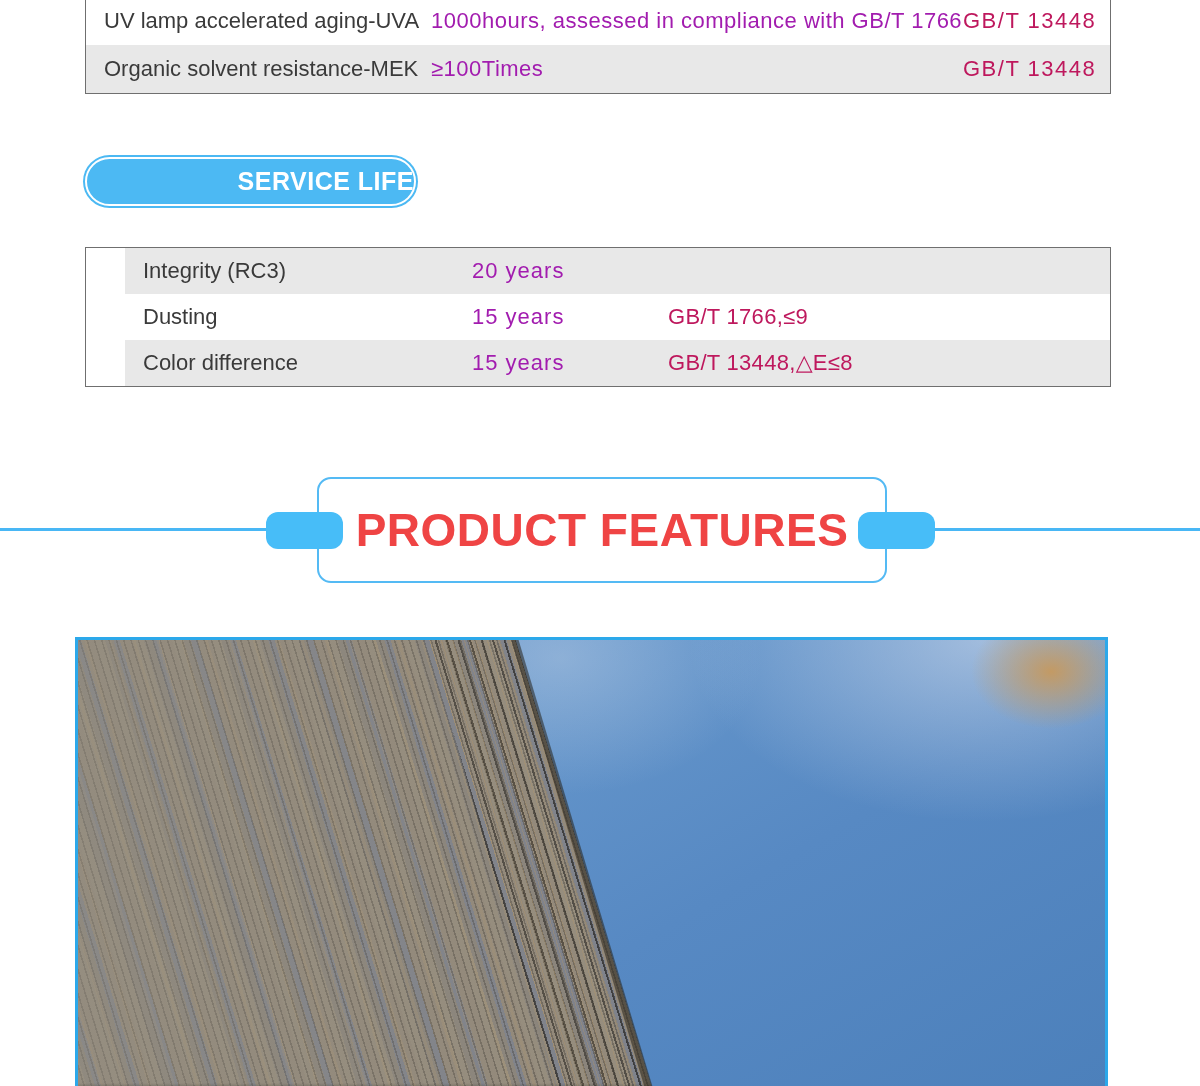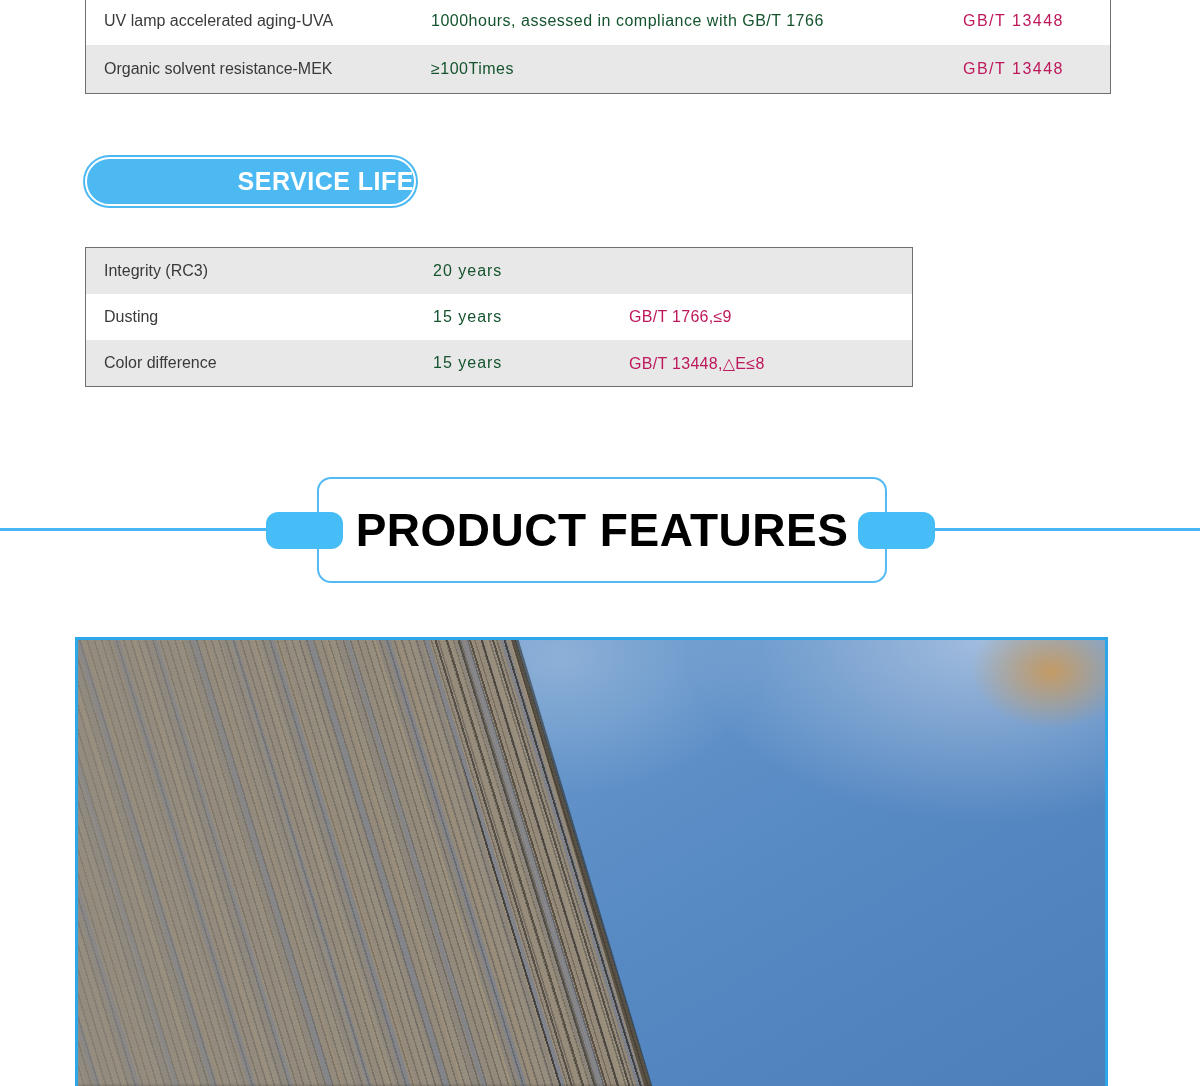--- a/index.html
+++ b/index.html
@@ -2,47 +2,47 @@
 <html><head>
 <meta charset="utf-8">
 <style>
   html,body{margin:0;padding:0;background:#fff;}
   .page{position:relative;width:1200px;height:1086px;background:#ffffff;overflow:hidden;
         font-family:"Liberation Sans", sans-serif;color:#3e3e3e;}
 
   
   .spec-table{position:absolute;left:85px;top:-3px;width:1026px;
               border:1px solid #6f6f6f;border-top:none;box-sizing:border-box;}
-  .life-table{position:absolute;left:85px;top:247px;width:828px;
-              border:1px solid #6f6f6f;box-sizing:border-box;}
+  .life-table{position:absolute;left:85px;top:247px;width:1026px;
+              border:1px solid #6f6f6f;box-sizing:border-box;padding-left:39px;}
   .trow{display:grid;align-items:center;height:48px;}
   .life-table .trow{height:46px;}
   .spec-table .trow{grid-template-columns:345px 532px 1fr;}
   .life-table .trow{grid-template-columns:347px 196px 1fr;}
   .trow.gray{background:#e8e8e8;}
   .trow.white{background:#ffffff;}
-  .cell{font-size:16px;color:#424242;white-space:nowrap;overflow:hidden;}
+  .cell{font-size:22px;color:#424242;white-space:nowrap;overflow:hidden;}
   .cell.c1{padding-left:18px;color:#3a3a3a;}
-  .cell.c2{letter-spacing:1px;color:#14532d;}
+  .cell.c2{letter-spacing:1px;color:#a21caf;}
   .spec-table .cell.c2{letter-spacing:.5px;}
   .cell.c3{letter-spacing:.3px;color:#be185d;}
   .spec-table .cell.c3{letter-spacing:1.5px;}
 
   
   .pill{position:absolute;left:85px;top:157px;width:327px;height:45px;
         background:#4cb9f3;border:2px solid #ffffff;border-radius:26px;
         box-shadow:0 0 0 2px #4cb9f3;display:flex;align-items:center;justify-content:flex-end;}
   .pill span{color:#ffffff;font-weight:bold;font-size:25px;letter-spacing:.5px;}
 
   
   .feat-line{position:absolute;left:0;top:528px;width:1200px;height:3px;background:#49b7f5;}
   .feat-box{position:absolute;left:317px;top:477px;width:570px;height:106px;background:#ffffff;
             border:2px solid #54baf4;border-radius:14px;box-sizing:border-box;
             display:flex;align-items:center;justify-content:center;}
-  .feat-title{color:#000000;font-size:46px;font-weight:bold;letter-spacing:.5px;white-space:nowrap;}
+  .feat-title{color:#ef4444;font-size:46px;font-weight:bold;letter-spacing:.5px;white-space:nowrap;}
   .feat-rect{position:absolute;top:512px;width:77px;height:37px;background:#47bdf8;border-radius:12px;}
   .feat-rect.left{left:266px;}
   .feat-rect.right{left:858px;}
 
   
   .photo{position:absolute;left:75px;top:637px;width:1033px;height:455px;
          border:3px solid #2ca8ea;border-bottom:none;box-sizing:border-box;overflow:hidden;background:#5d8ec6;}
   .photo .sheet{position:absolute;inset:0;
       background:
         radial-gradient(420px 260px at 88% 0%, rgba(218,226,240,.55), rgba(218,226,240,0) 70%),

